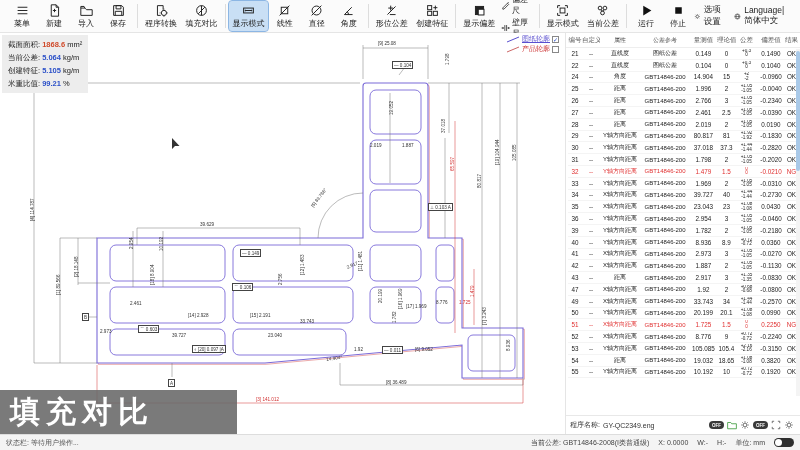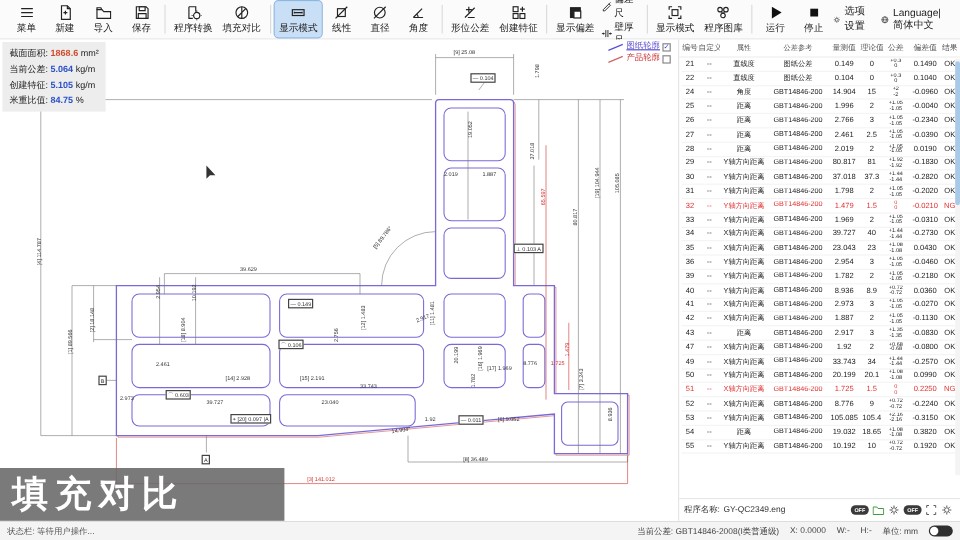--- a/index.html
+++ b/index.html
@@ -203,21 +203,21 @@
           </svg>
           <span class="lbl">显示模式</span>
         </span>
         <span class="tb-item">
           <svg viewBox="0 0 16 16">
             <circle cx="5" cy="5" r="2.3"></circle>
             <circle cx="11" cy="5" r="2.3"></circle>
             <circle cx="8" cy="11" r="2.3"></circle>
             <path d="M6.5 6.8L7.5 9M9.5 6.8L8.5 9"></path>
           </svg>
-          <span class="lbl">程序图库</span>
+          <span class="lbl">当前公差</span>
         </span>
         <span class="tb-sep"></span>
         <span class="tb-item">
           <svg viewBox="0 0 16 16">
             <path d="M4 2l10 6-10 6z" fill="#111" stroke="none"></path>
           </svg>
           <span class="lbl">运行</span>
         </span>
         <span class="tb-item">
           <svg viewBox="0 0 16 16">
@@ -245,21 +245,21 @@
   </div>
 
   <div class="main">
 
     <div class="canvas">
 
       <div class="info-panel" id="info-panel">
           <div><span>截面面积: </span><span class="val v-red">1868.6</span><span> mm²</span></div>
           <div><span>当前公差: </span><span class="val v-blue">5.064</span><span> kg/m</span></div>
           <div><span>创建特征: </span><span class="val v-blue">5.105</span><span> kg/m</span></div>
-          <div><span>米重比值: </span><span class="val v-blue">84.75</span><span> %</span></div>
+          <div><span>米重比值: </span><span class="val v-blue">99.21</span><span> %</span></div>
         </div>
 
       <div class="legend">
         <div class="li">
           <svg>
               <line x1="1" y1="6" x2="13" y2="1" stroke="#5a4fcf" stroke-width="1"></line>
             </svg>
           <span class="lg-blue">图纸轮廓</span>
           <span class="cb">✓</span>
         </div>

